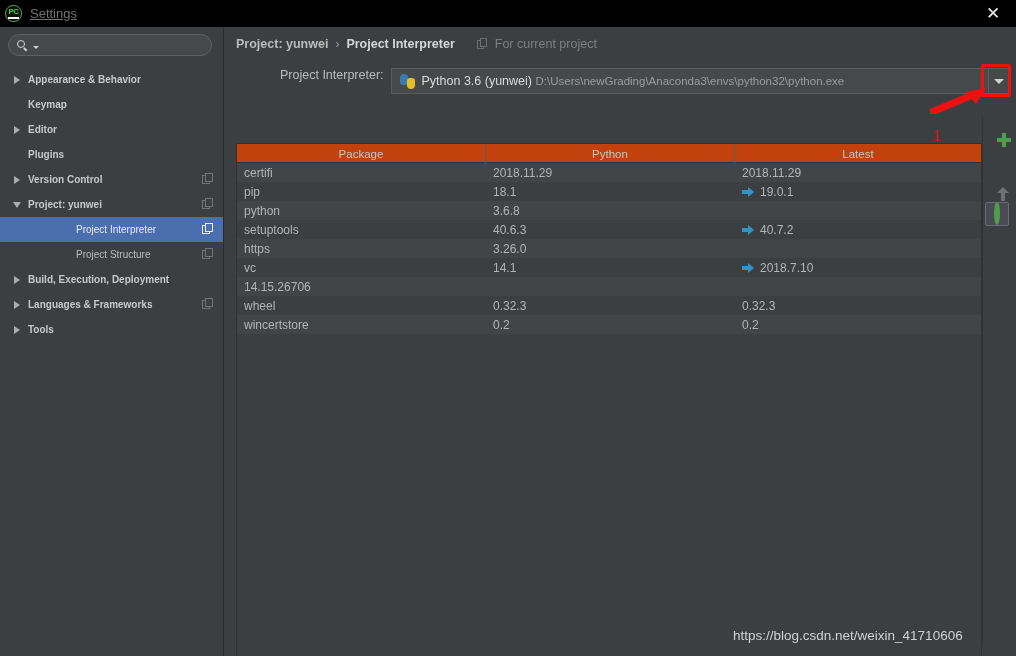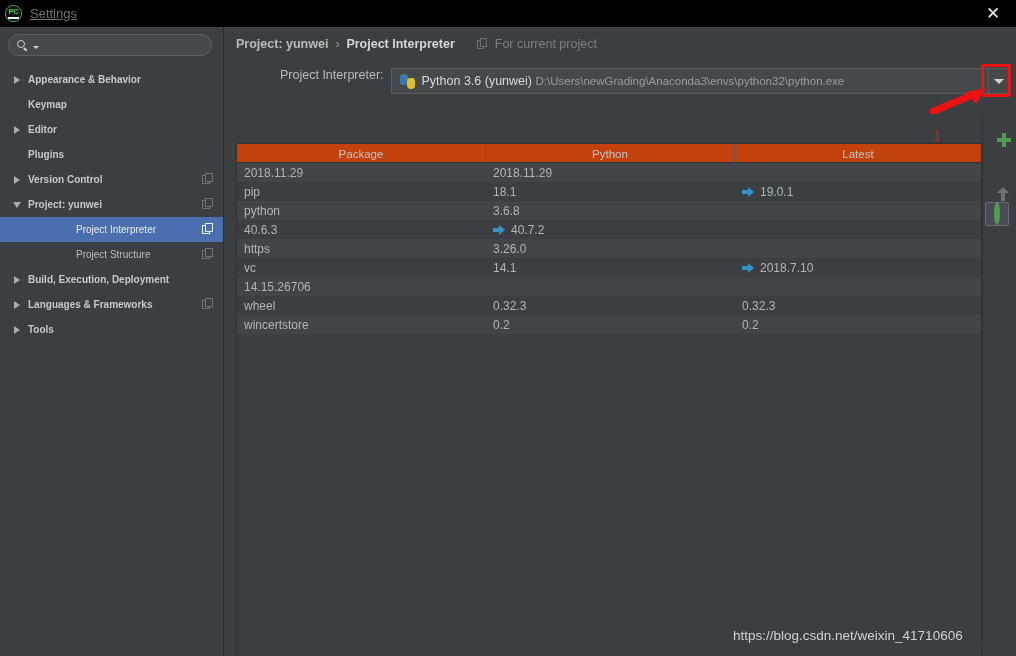--- a/index.html
+++ b/index.html
@@ -561,20 +561,21 @@
     </div>
 
     <div class="table-panel">
       <div class="thead" id="thead">
           <div class="th col-pkg">Package</div>
           <div class="th col-ver">Python</div>
           <div class="th col-lat">Latest</div>
         </div>
       <div id="tbody">
           <div class="trow odd">
+            <div class="cell pkg">certifi</div>
             <div class="cell ver">2018.11.29</div>
             <div class="cell lat">
               <span>2018.11.29</span>
             </div>
           </div>
           <div class="trow even">
             <div class="cell pkg">pip</div>
             <div class="cell ver">18.1</div>
             <div class="cell lat">
               <span class="upg-arrow">
@@ -585,20 +586,21 @@
             </div>
           </div>
           <div class="trow odd">
             <div class="cell pkg">python</div>
             <div class="cell ver">3.6.8</div>
             <div class="cell lat">
               <span></span>
             </div>
           </div>
           <div class="trow even">
+            <div class="cell pkg">setuptools</div>
             <div class="cell ver">40.6.3</div>
             <div class="cell lat">
               <span class="upg-arrow">
                 <span class="shaft"></span>
                 <span class="head"></span>
               </span>
               <span>40.7.2</span>
             </div>
           </div>
           <div class="trow odd">

